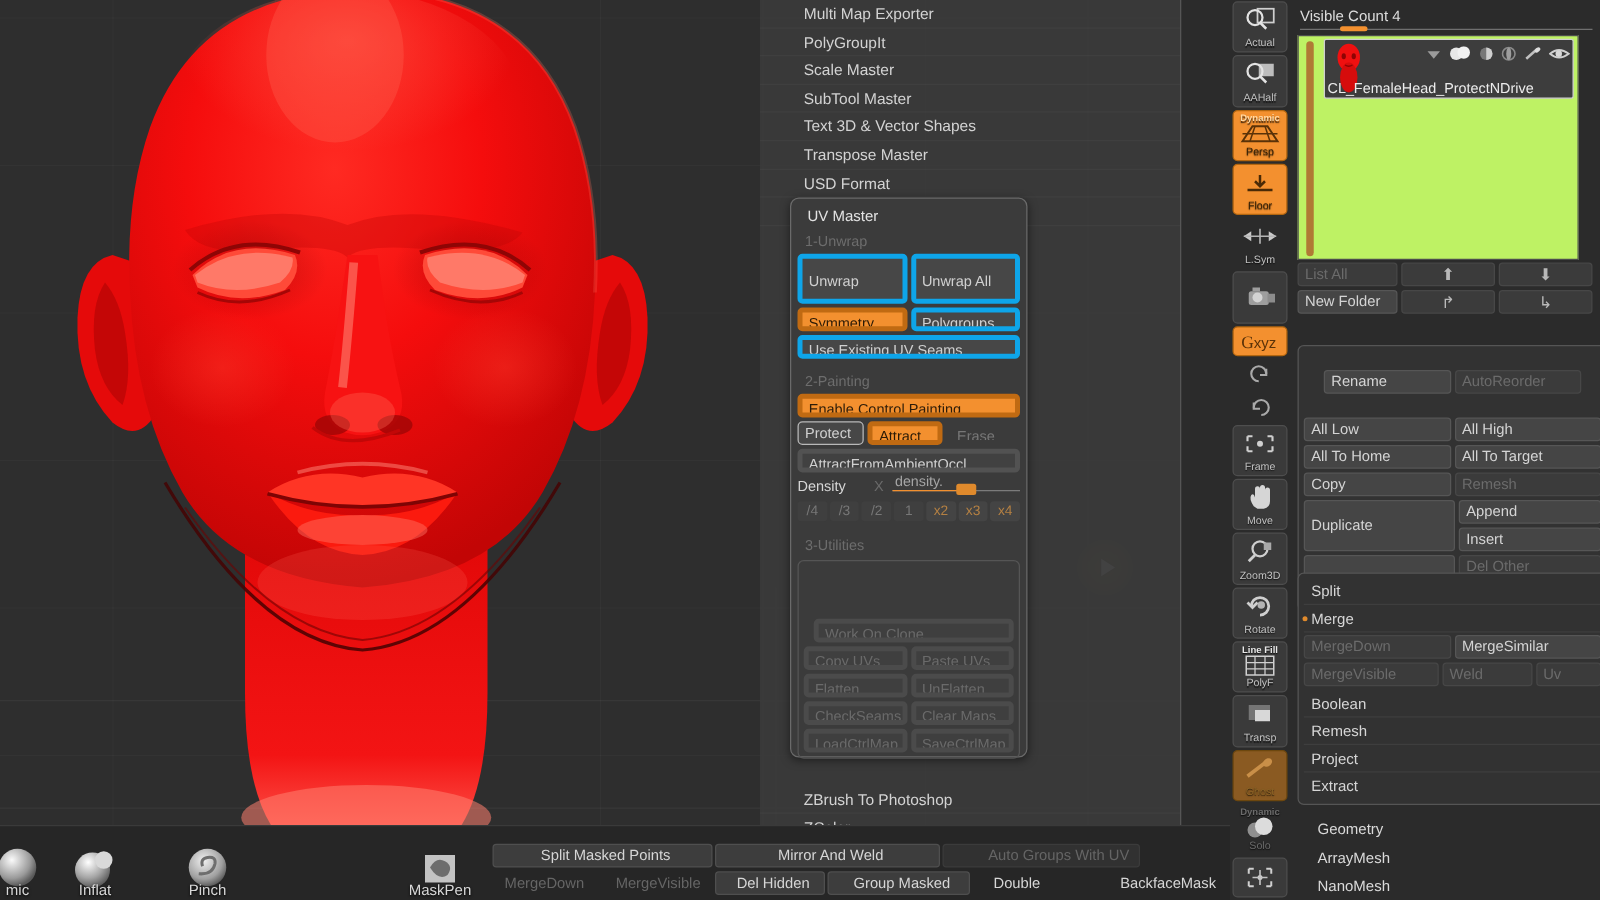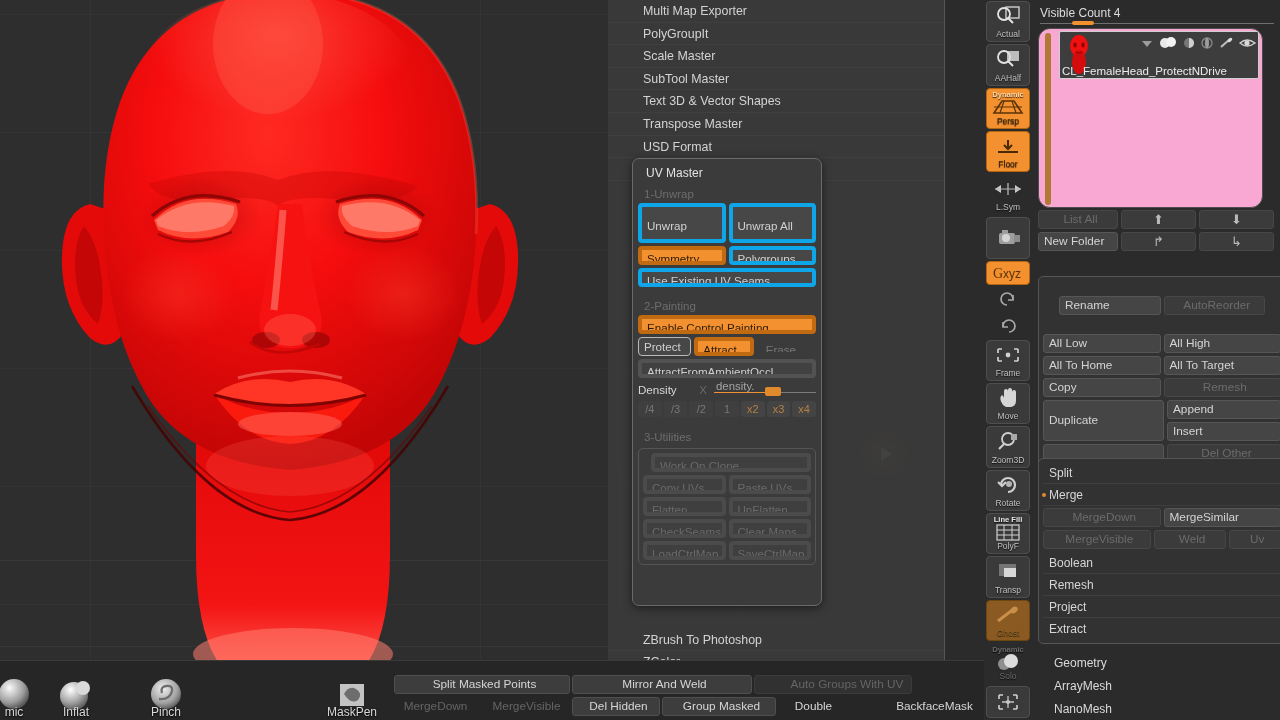--- a/index.html
+++ b/index.html
@@ -170,21 +170,21 @@
     background: #2b2b2b;
   }
   .visible-count { color: #dcdcdc; font-size: 12px; padding: 6px 0 3px 8px; }
   .vc-rule { height: 1px; background: #6f6f6f; margin: 0 6px 0 8px; position: relative; }
   .vc-rule:after {
     content: ""; position: absolute; left: 32px; top: -2px; width: 22px; height: 4px;
     background: #f3902f; border-radius: 2px;
   }
   #subtool-box {
     position: absolute; left: 6px; top: 28px; width: 225px; height: 180px;
-    background: #f9a8d4; border: 1px solid #4d4d4d; border-radius: 12px;
+    background: #bef264; border: 1px solid #4d4d4d; border-radius: 0;
   }
   #subtool-scroll {
     position: absolute; left: 6px; top: 4px; width: 6px; height: 172px;
     background: #b07a35; border-radius: 3px;
   }
   .subtool-item {
     position: absolute; left: 20px; top: 2px; width: 200px; height: 48px;
     background: #3d3d3d; border: 1px solid #cfcfcf; border-radius: 2px;
   }
   .st-thumb {
@@ -197,21 +197,21 @@
   .st-name {
     position: absolute; left: 2px; bottom: 1px; right: 2px;
     color: #ececec; font-size: 11.5px; white-space: nowrap; overflow: hidden;
   }
   .panel-row { display: flex; gap: 3px; padding: 0 6px; margin-bottom: 3px; }
   .pbtn {
     flex: 1; background: #454545; border: 1px solid #565656; border-radius: 3px;
     color: #d4d4d4; font-size: 11.8px; height: 19px; line-height: 17px;
     padding-left: 5px; text-align: left; white-space: nowrap; overflow: hidden;
   }
-  .pbtn.dim { color: #6b6b6b; background: #3b3b3b; border-color: #474747; text-align: center; }
+  .pbtn.dim { color: #6b6b6b; background: #3b3b3b; border-color: #474747; }
   .pbtn.icon { text-align: center; padding-left: 0; color: #b9b9b9; font-size: 13px; }
   .pbtn.tall2 { height: 41px; line-height: 39px; }
   .stack { display: flex; flex-direction: column; gap: 3px; flex: 1; }
   .sect-box {
     margin: 4px 6px 0 6px; border: 1px solid #555; border-radius: 5px;
     padding: 3px 4px; background: #323232;
   }
   .sect-row {
     color: #d6d6d6; font-size: 12px; height: 22px; line-height: 22px;
     padding-left: 6px; border-bottom: 1px solid #3e3e3e;
@@ -415,21 +415,21 @@
       <span class="mult">1</span>
       <span class="mult act">x2</span>
       <span class="mult act">x3</span>
       <span class="mult act">x4</span>
     </div>
 
     <div class="uv-section" style="padding-top:10px;">3-Utilities</div>
 
     <div class="util-box">
       <div class="uv-row">
-        <button class="zbtn dim" style="flex:1;margin-left:8px;">Work On Clone</button>
+        <button class="zbtn dim" style="flex:1;margin-left:8px;margin-top:42px;">Work On Clone</button>
       </div>
       <div class="uv-row">
         <button class="zbtn dim">Copy UVs</button>
         <button class="zbtn dim">Paste UVs</button>
       </div>
       <div class="uv-row">
         <button class="zbtn dim">Flatten</button>
         <button class="zbtn dim">UnFlatten</button>
       </div>
       <div class="uv-row">

